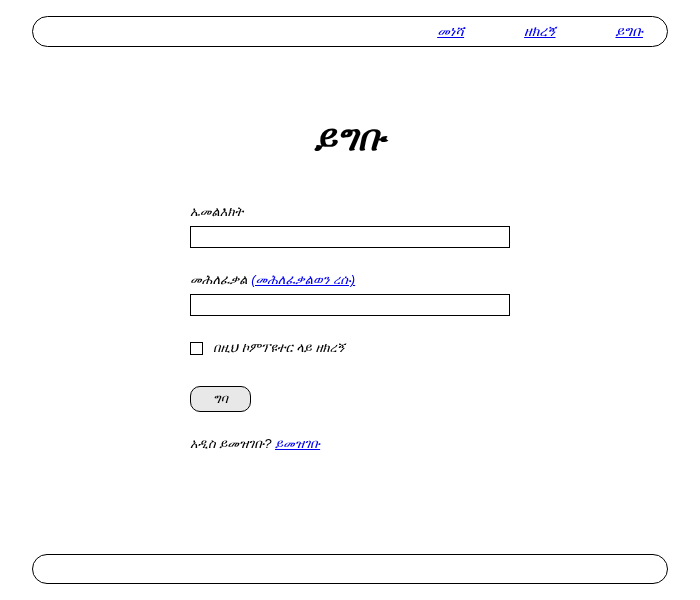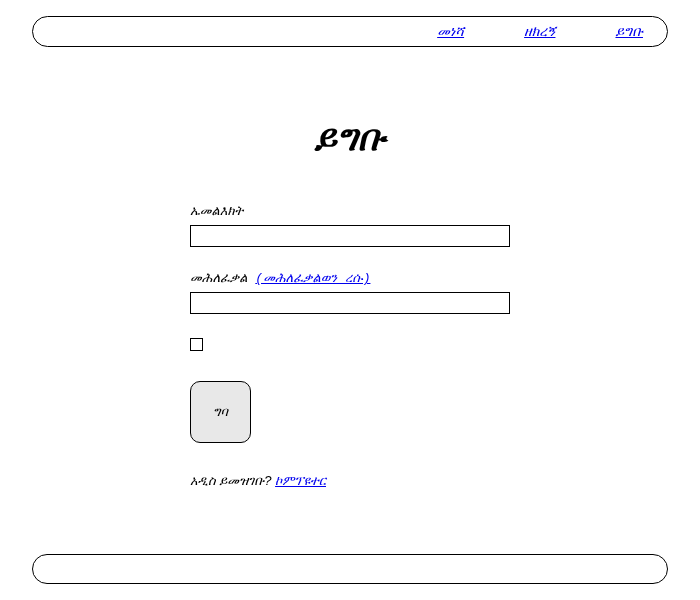--- a/index.html
+++ b/index.html
@@ -46,21 +46,20 @@
       width: 320px;
     }
     .field-group {
       margin-bottom: 24px;
     }
     .field-label {
       font-size: 13px;
       font-style: italic;
       display: block;
       margin-bottom: 6px;
-      font-family: Liberation Mono, monospace;
     }
     .field-label .forgot-link {
       color: #0000EE;
       text-decoration: underline;
       font-style: italic;
       cursor: pointer;
     }
     .text-input {
       width: 100%;
       height: 22px;
@@ -84,25 +83,25 @@
       cursor: pointer;
     }
     .checkbox-label {
       font-size: 13px;
       font-style: italic;
     }
     .submit-button {
       background: #e8e8e8;
       border: 1.5px solid #000;
       border-radius: 10px;
-      padding: 22px 22px;
+      padding: 4px 22px;
       font-size: 13px;
       font-style: italic;
       cursor: pointer;
-      margin-bottom: 30px;
+      margin-bottom: 24px;
     }
     .register-row {
       font-size: 13px;
       font-style: italic;
     }
     .register-link {
       color: #0000EE;
       text-decoration: underline;
       cursor: pointer;
     }
@@ -137,24 +136,25 @@
 
     <div class="field-group" style="">
       <label class="field-label">
         <span>መሕለፈቃል </span><a class="forgot-link">(መሕለፈቃልወን ረሱ)</a>
       </label>
       <input type="password" class="text-input" value="" style="">
     </div>
 
     <div class="checkbox-row">
       <div class="checkbox-box"></div>
+      <span class="checkbox-label">በዚህ ኮምፕዩተር ላይ ዘክረኝ</span>
     </div>
 
     <button class="submit-button">ግባ</button>
 
     <div class="register-row">
-      <span>አዲስ ይመዝገቡ? </span><a class="register-link">ኮምፕዩተር</a>
+      <span>አዲስ ይመዝገቡ? </span><a class="register-link">ይመዝገቡ</a>
     </div>
 
   </div>
 </div>
 
 <div class="footer-container"></div>
 
 </body></html>

